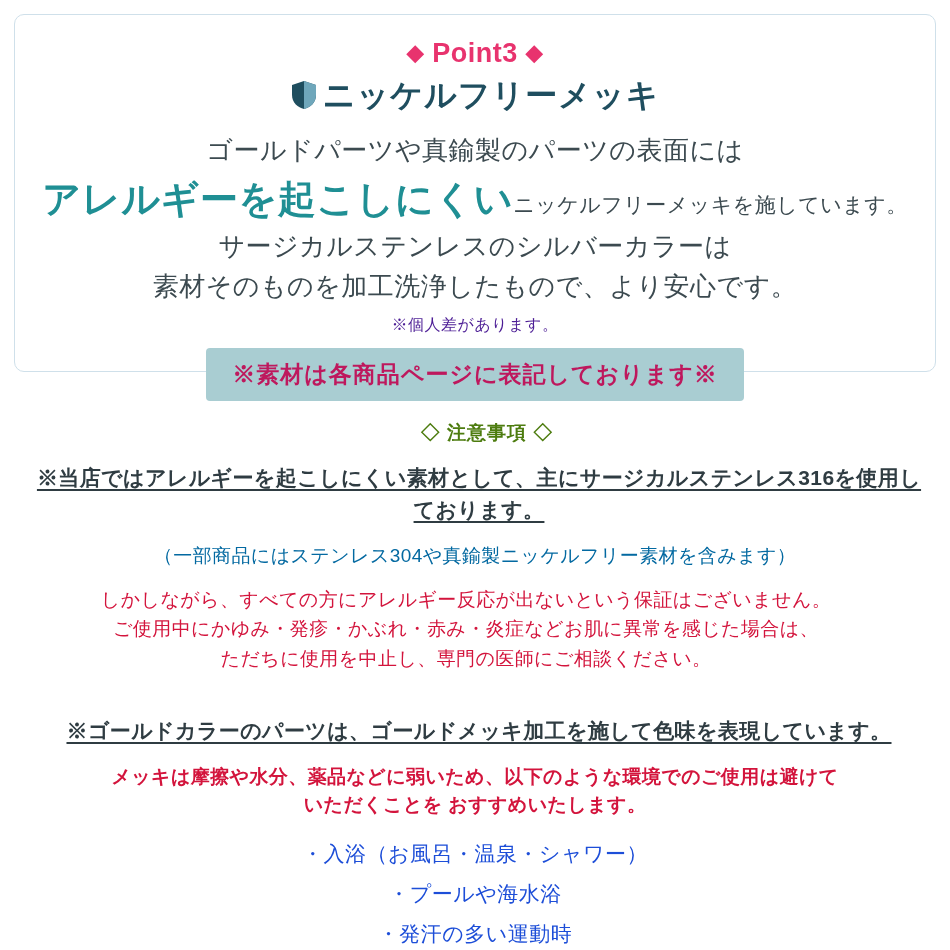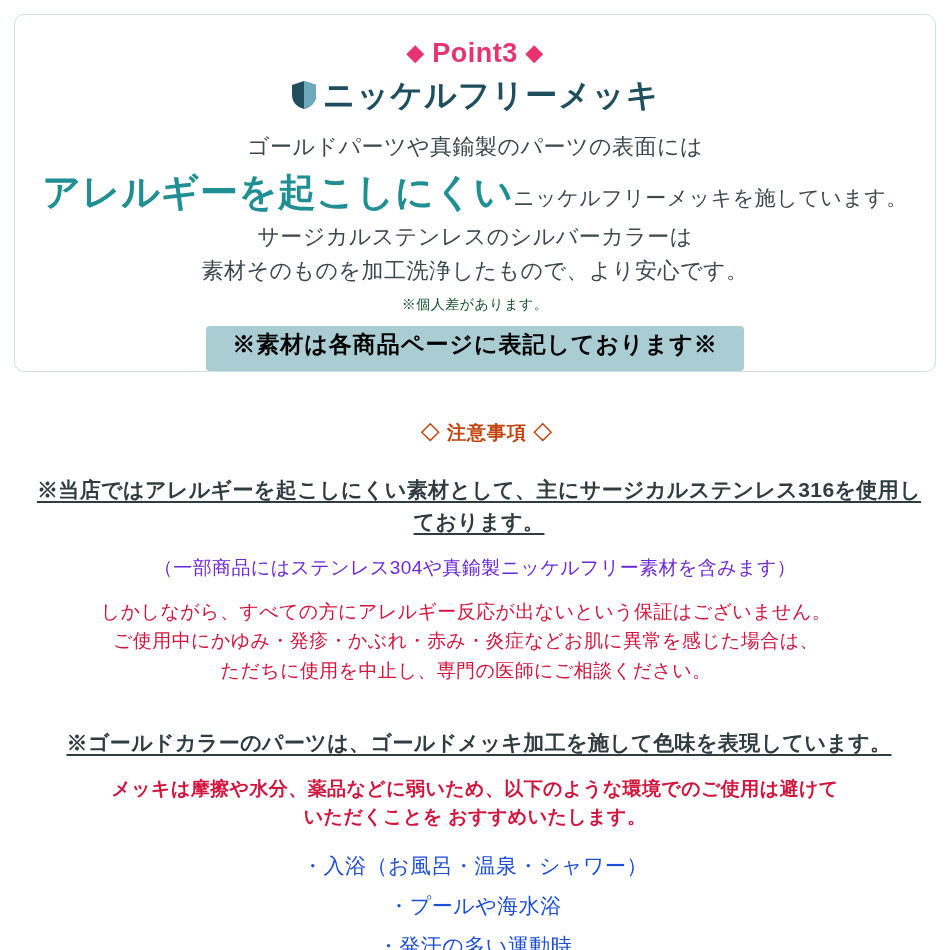--- a/index.html
+++ b/index.html
@@ -59,21 +59,21 @@
     margin: 4px 0 10px 0;
     letter-spacing: 1px;
   }
   .shield-icon {
     display: inline-block;
     vertical-align: -4px;
     margin-right: 6px;
   }
 
   .point-line {
-    font-size: 22px;
+    font-size: 26px;
     color: #3c4a50;
     line-height: 1.55;
     margin: 0;
     letter-spacing: 0.5px;
   }
 
   .emph-row {
     margin: 6px 0 4px 0;
     line-height: 1.2;
   }
@@ -83,74 +83,74 @@
     color: #1f8f94;
     letter-spacing: 0.5px;
   }
   .emph-tail {
     font-size: 21px;
     color: #3c4a50;
     letter-spacing: 0.5px;
   }
 
   .note-pink {
-    font-size: 14px;
-    color: #14532d;
+    font-size: 16px;
+    color: #4c1d95;
     margin: 8px 0 0 0;
     letter-spacing: 0.5px;
   }
 
   .material-banner {
     display: inline-block;
     margin-top: 12px;
     background: #a9cdd2;
-    color: #000000;
+    color: #be185d;
     font-size: 23px;
     font-weight: bold;
     letter-spacing: 1px;
-    padding: 3px 26px 11px 26px;
+    padding: 11px 26px 11px 26px;
     border-radius: 4px;
   }
 
   
   .notes {
     position: absolute;
     left: 0;
     top: 420px;
     width: 950px;
     text-align: center;
   }
 
   .notes-title {
     font-size: 19px;
     font-weight: bold;
-    color: #c2410c;
+    color: #4d7c0f;
     letter-spacing: 1px;
-    margin: 0 0 28px 0;
+    margin: 0 0 16px 0;
     padding-left: 24px;
   }
 
   .note-head {
     font-size: 21px;
     font-weight: bold;
     color: #2f3c42;
     letter-spacing: 0.4px;
     line-height: 1.5;
     text-decoration: underline;
     text-underline-offset: 4px;
     margin: 0 auto;
     width: 900px;
     text-align: center;
     padding-left: 8px;
     box-sizing: border-box;
   }
 
   .note-sub {
     font-size: 19px;
-    color: #6d28d9;
+    color: #0369a1;
     margin: 18px 0 0 0;
     letter-spacing: 0.4px;
   }
 
   .note-red {
     font-size: 19px;
     color: #d3143c;
     line-height: 1.55;
     letter-spacing: 0.4px;
     margin: 16px 18px 0 0;

